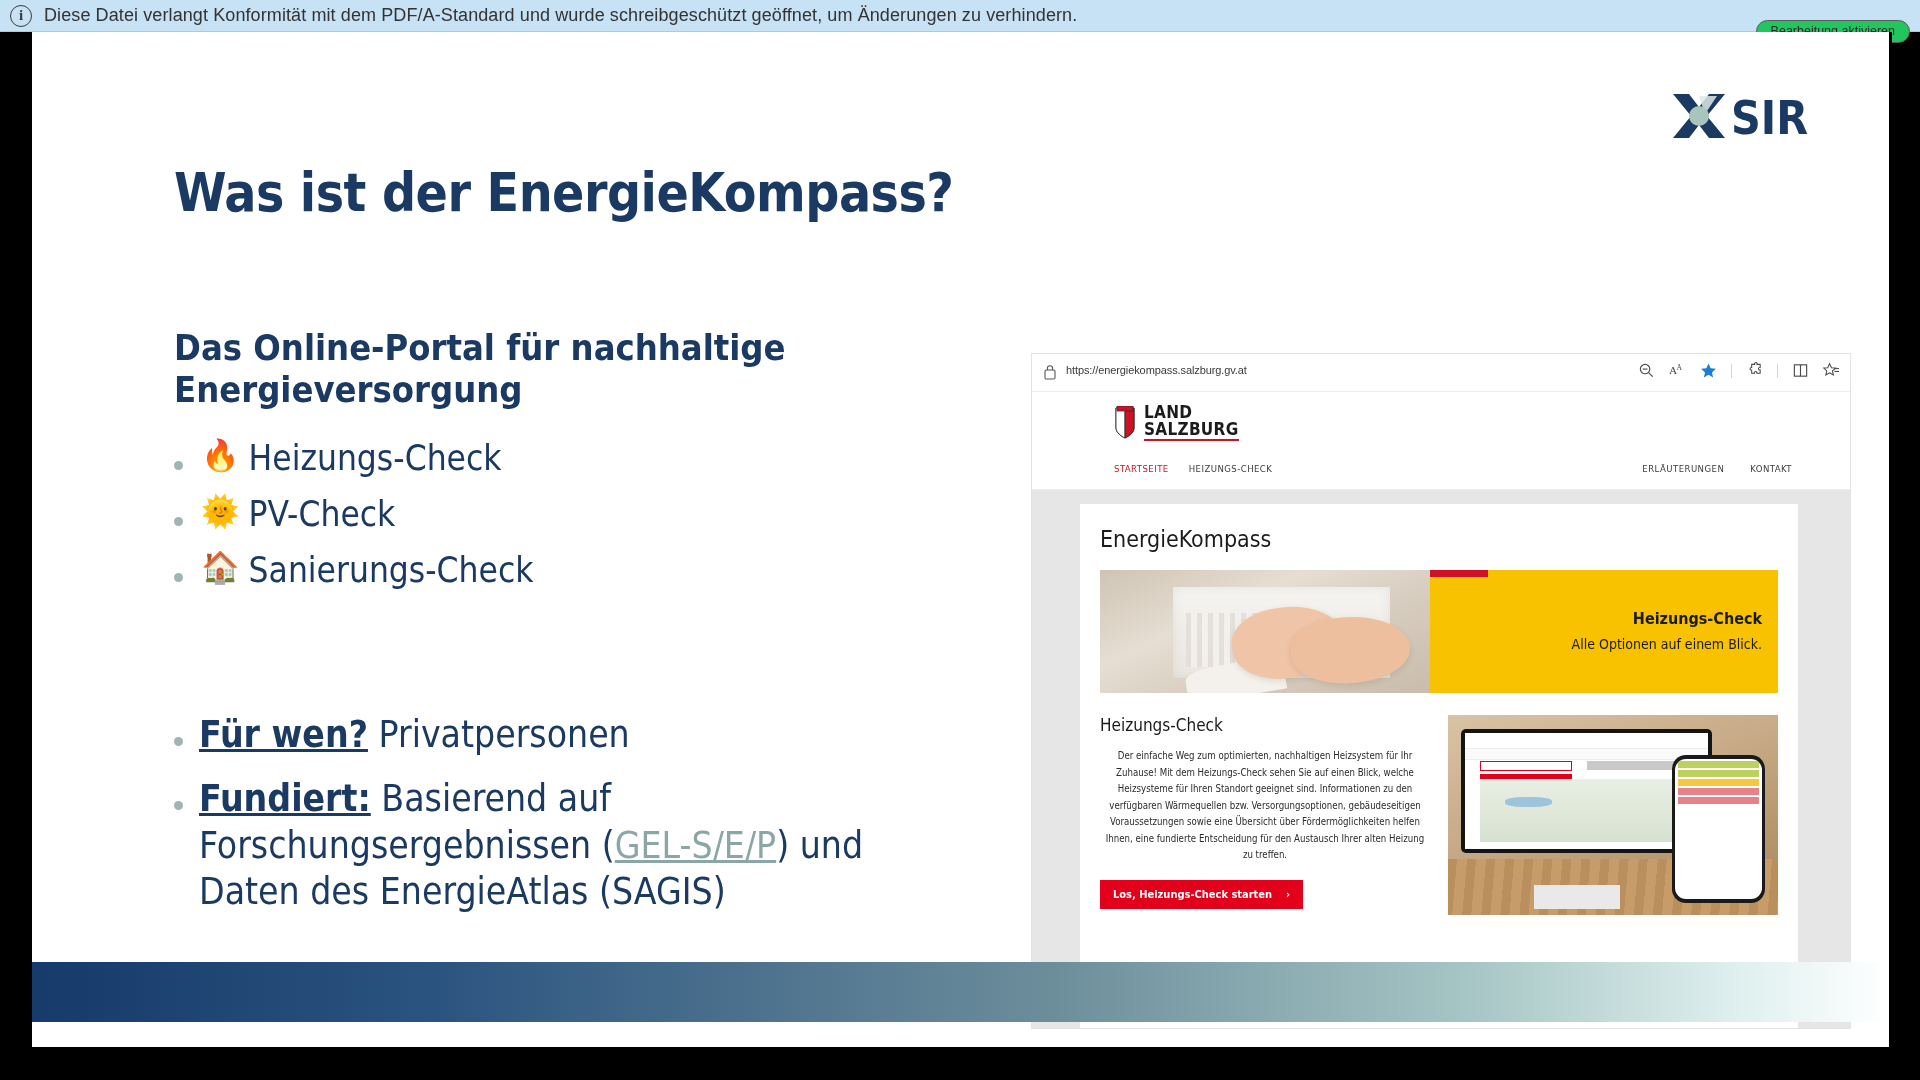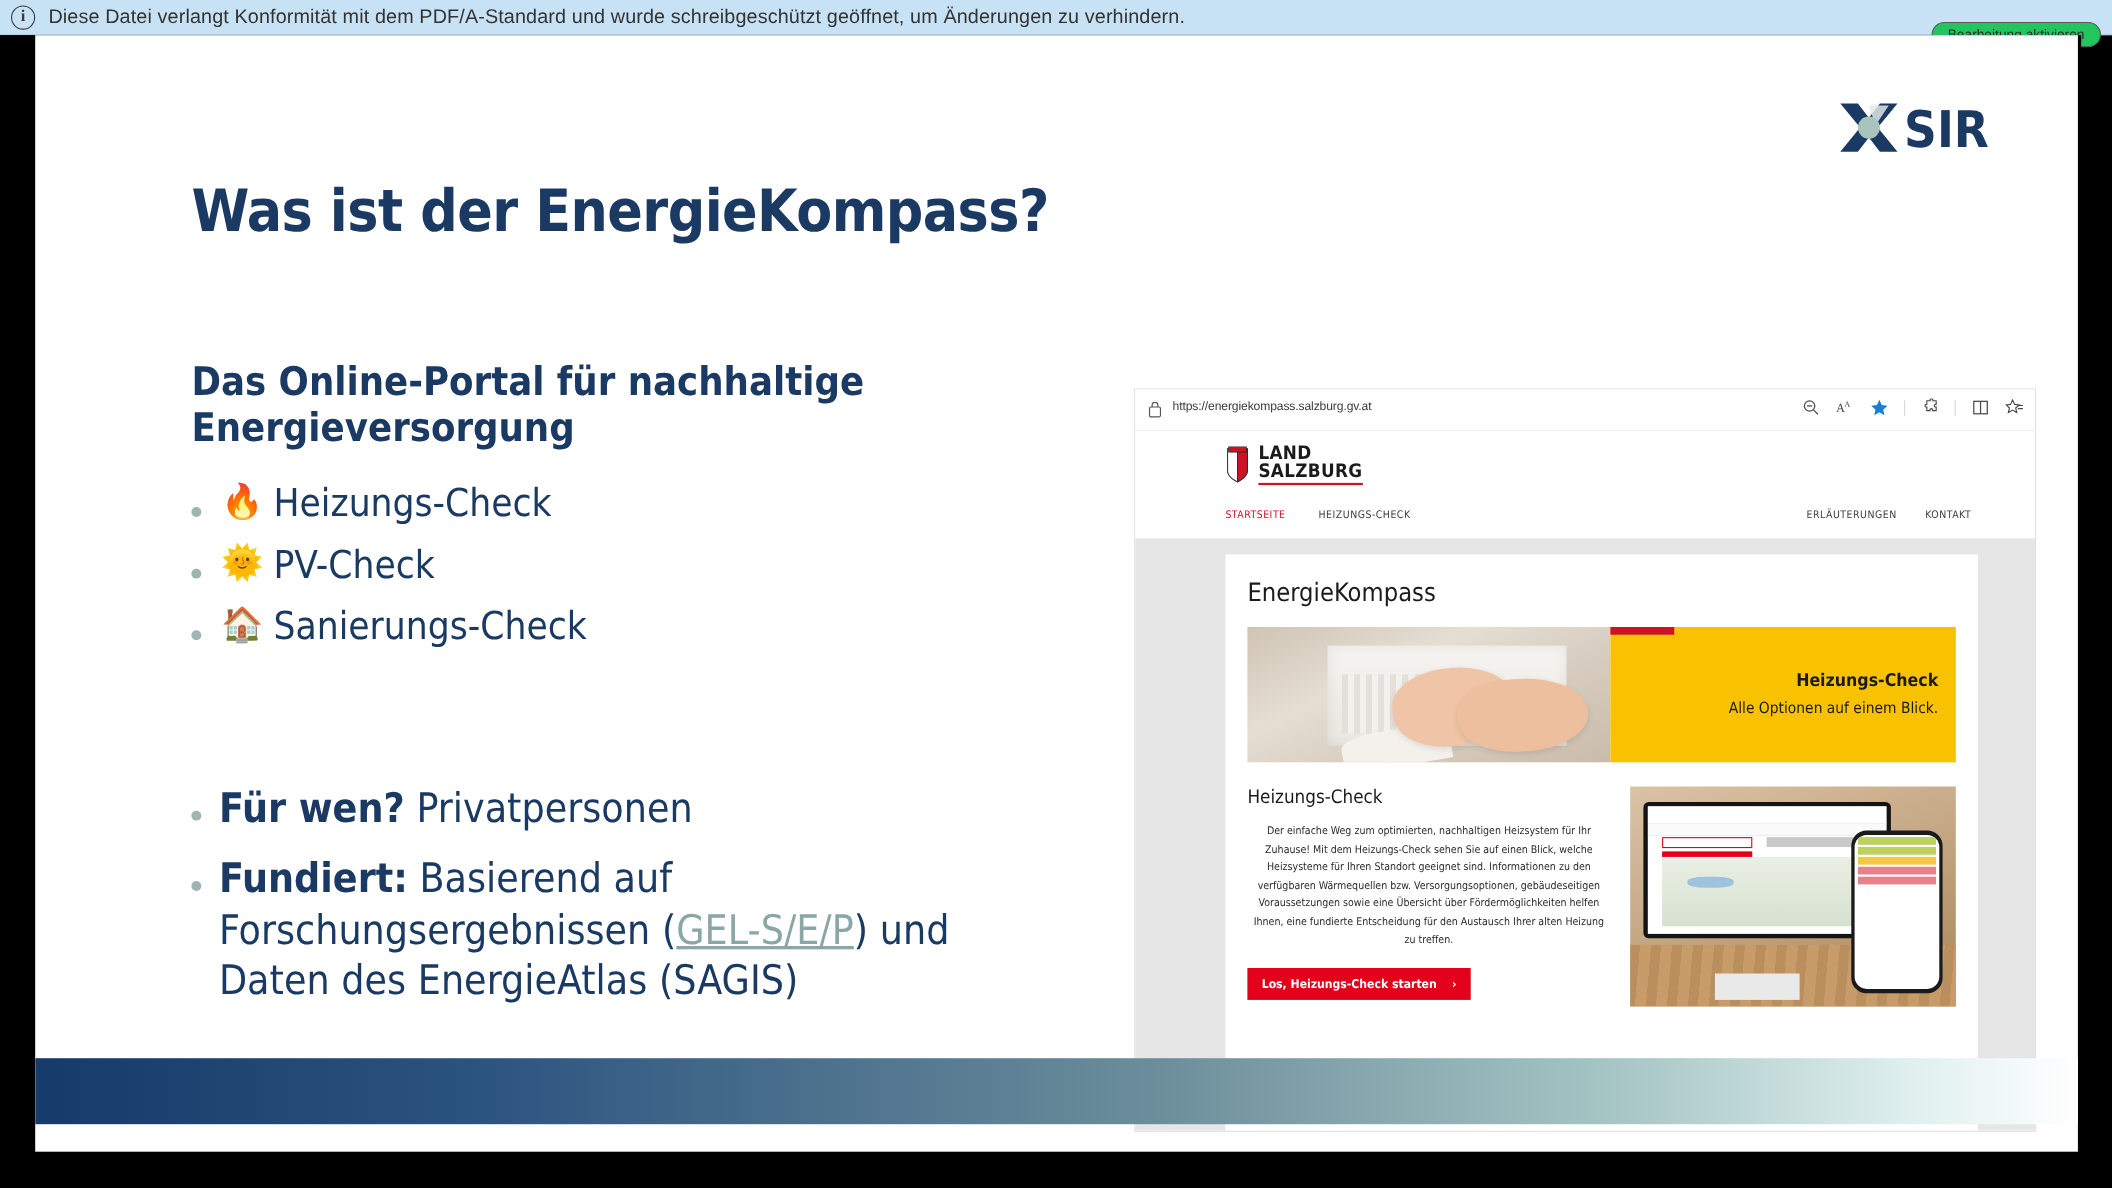--- a/index.html
+++ b/index.html
@@ -67,21 +67,21 @@
   .blist2{ position:absolute; left:142px; top:680px; width:800px; }
   .bitem2{ display:flex; align-items:flex-start; margin-bottom:18px; }
   .bdot2{
     flex:0 0 auto; width:9px; height:9px; border-radius:50%;
     background:#9fb5b3; margin-top:25px; margin-right:16px;
   }
   .btext2{
     font-family:"DejaVu Sans Condensed","Liberation Sans Narrow","Liberation Sans", sans-serif;
     font-size:37px; color:#1b3a63; line-height:1.25;
   }
-  .btext2 b{ font-weight:bold; }
+  .btext2 b{ font-weight:bold;text-decoration:underline; }
   .linklike{ color:#8aa7a5; text-decoration:underline; }
 
   
   .bottom-band{
     position:absolute; left:0; bottom:25px; width:1857px; height:60px;
     background:linear-gradient(to right,#163a6a 0%,#2c5480 22%,#6c8e9b 55%,#a8c7c6 78%,#dff0ef 92%,#ffffff 100%);
   }
 
   
   .shot{
@@ -103,30 +103,30 @@
   .ls-logo{ position:absolute; left:82px; top:12px; display:flex; align-items:center; gap:8px; }
   .ls-shield{ width:22px; height:34px; }
   .ls-words{ line-height:1.0; }
   .ls-words .l1,.ls-words .l2{
     font-family:"DejaVu Sans Condensed","Liberation Sans Narrow","Liberation Sans", sans-serif;
     font-size:17px; font-weight:bold; color:#1b1b1b; letter-spacing:.3px; display:block;
   }
   .ls-words .l2{ border-bottom:2.5px solid #cf1126; padding-bottom:1px; }
 
   .shot-nav{ position:relative; height:36px; background:#fff; border-bottom:1px solid #efefef; }
-  .nav-left{ position:absolute; left:82px; top:9px; display:flex; gap:30px; }
+  .nav-left{ position:absolute; left:82px; top:9px; display:flex; gap:20px; }
   .nav-right{ position:absolute; right:58px; top:9px; display:flex; gap:26px; }
   .nav-it{
     font-size:9.5px; letter-spacing:.45px; color:#3d3d3d;
     font-family:"DejaVu Sans Condensed","Liberation Sans Narrow","Liberation Sans", sans-serif;
     cursor:pointer; white-space:nowrap;
   }
   .nav-it.active{ color:#cf1126; }
 
-  .shot-body{ position:relative; height:538px; background:#e6e6e6; padding:14px 52px 0 82px; }
+  .shot-body{ position:relative; height:538px; background:#e6e6e6; padding:14px 52px 0 48px; }
   .page-card{ background:#fff; height:100%; padding:22px 20px 0 20px; position:relative; }
 
   .pc-title{
     font-family:"DejaVu Sans Condensed","Liberation Sans Narrow","Liberation Sans", sans-serif;
     font-size:23px; color:#1b1b1b; margin-bottom:14px;
   }
   .pc-sub{
     font-family:"DejaVu Sans Condensed","Liberation Sans Narrow","Liberation Sans", sans-serif;
     font-size:11.5px; color:#2b2b2b; line-height:1.55; width:600px;
   }

